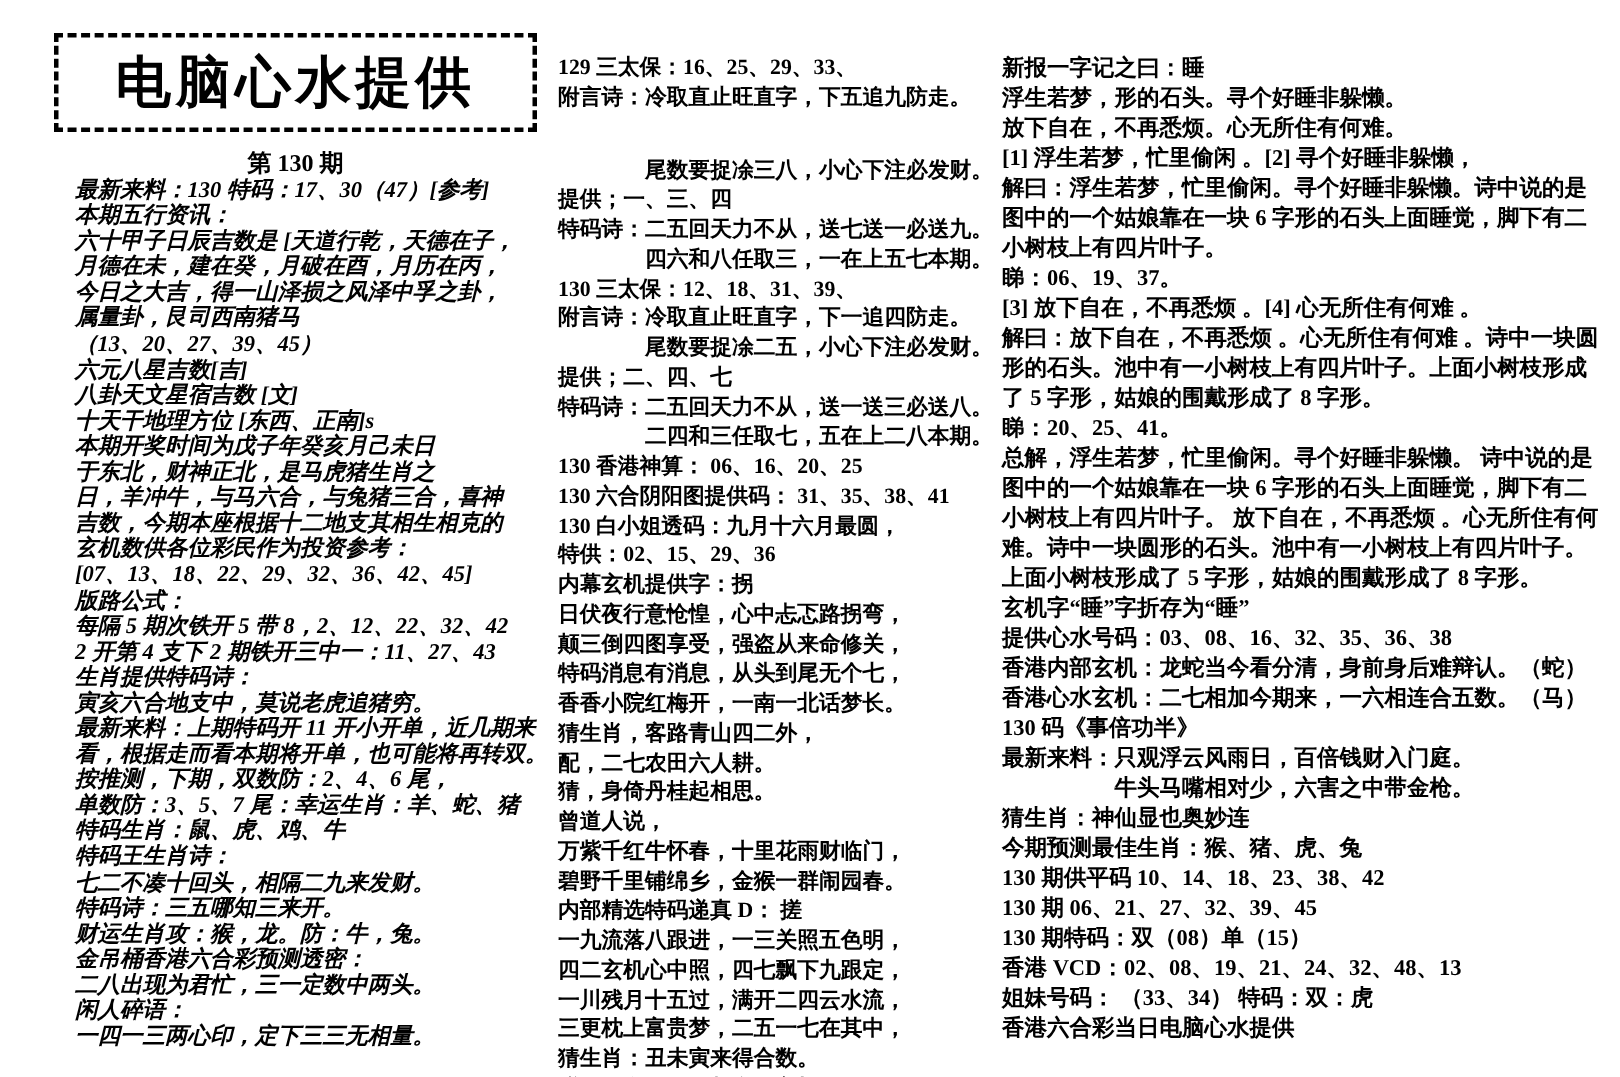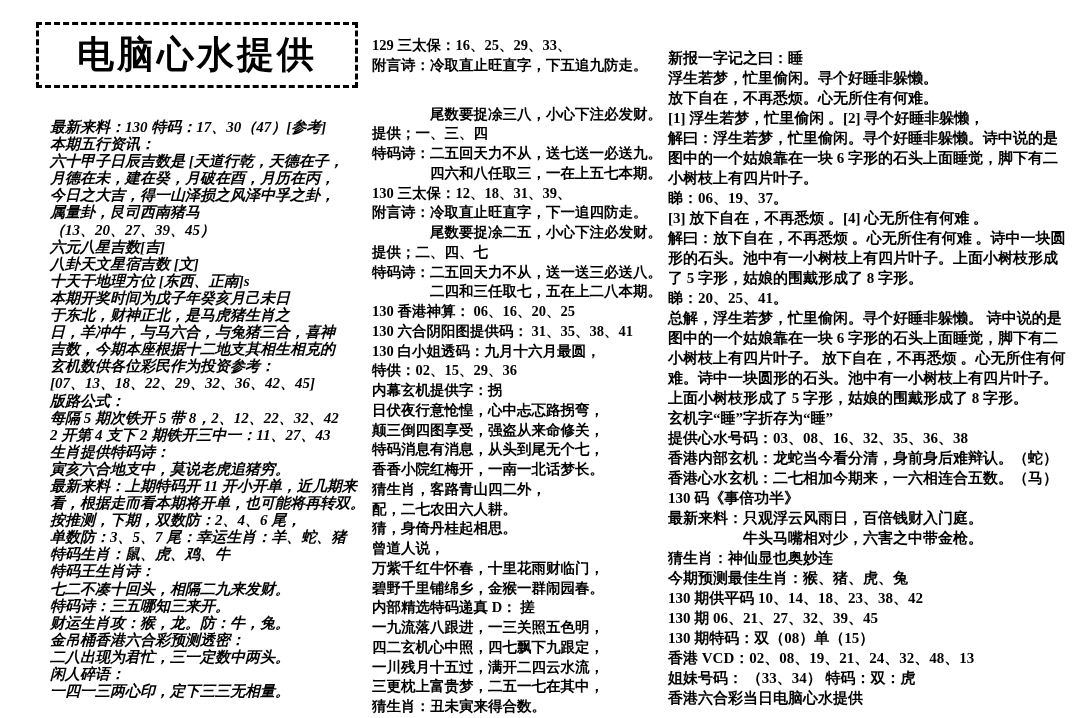--- a/index.html
+++ b/index.html
@@ -19,34 +19,35 @@
   .title { font-size:37px; font-weight:700; letter-spacing:3px; white-space:nowrap; }
 
   .issue {
     position:absolute; left:36px; top:99px; width:322px;
     text-align:center; font-size:16px; font-weight:700;
   }
 
   .col { position:absolute; white-space:nowrap; }
   .col-left  { left:50px;  top:119px; width:322px; font-size:15px;   line-height:17.1px;font-style:italic; }
   .col-mid   { left:372px; top:36px;  width:294px; font-size:14.5px; line-height:19.75px; }
-  .col-right { left:668px; top:48px;  width:410px; font-size:15px;   line-height:20px; }
+  .col-right { left:668px; top:36px;  width:410px; font-size:15px;   line-height:20px; }
 
   .line { font-weight:600; }
   .line b { font-weight:700; }
 </style>
 </head>
 <body>
 
 <div class="page">
 
   <div class="title-box">
     <div class="title">电脑心水提供</div>
   </div>
 
+  <div class="issue">第 130 期</div>
 
   <div class="col col-left">
       <div class="line">最新来料：<b>130</b> 特码：<b>17</b>、<b>30</b>（<b>47</b>）[参考]</div>
       <div class="line">本期五行资讯：</div>
       <div class="line">六十甲子日辰吉数是 [天道行乾，天德在子，</div>
       <div class="line">月德在未，建在癸，月破在酉，月历在丙，</div>
       <div class="line">今日之大吉，得一山泽损之风泽中孚之卦，</div>
       <div class="line">属量卦，艮司西南猪马</div>
       <div class="line">（<b>13</b>、<b>20</b>、<b>27</b>、<b>39</b>、<b>45</b>）</div>
       <div class="line">六元八星吉数[吉]</div>
@@ -110,21 +111,21 @@
       <div class="line">一九流落八跟进，一三关照五色明，</div>
       <div class="line">四二玄机心中照，四七飘下九跟定，</div>
       <div class="line">一川残月十五过，满开二四云水流，</div>
       <div class="line">三更枕上富贵梦，二五一七在其中，</div>
       <div class="line">猜生肖：丑未寅来得合数。</div>
       <div class="line">赠你一名：五行相合有玄机 。</div>
     </div>
 
   <div class="col col-right">
       <div class="line">新报一字记之曰：睡</div>
-      <div class="line">浮生若梦，忙里偷闲。寻个好睡非躲懒。</div>
+      <div class="line">浮生若梦，形的石头。寻个好睡非躲懒。</div>
       <div class="line">放下自在，不再悉烦。心无所住有何难。</div>
       <div class="line">[<b>1</b>] 浮生若梦，忙里偷闲 。[<b>2</b>]  寻个好睡非躲懒，</div>
       <div class="line">解曰：浮生若梦，忙里偷闲。寻个好睡非躲懒。诗中说的是</div>
       <div class="line">图中的一个姑娘靠在一块 <b>6</b> 字形的石头上面睡觉，脚下有二</div>
       <div class="line">小树枝上有四片叶子。</div>
       <div class="line">睇：<b>06</b>、<b>19</b>、<b>37</b>。</div>
       <div class="line">[<b>3</b>] 放下自在，不再悉烦 。[<b>4</b>]  心无所住有何难 。</div>
       <div class="line">解曰：放下自在，不再悉烦 。心无所住有何难 。诗中一块圆</div>
       <div class="line">形的石头。池中有一小树枝上有四片叶子。上面小树枝形成</div>
       <div class="line">了 <b>5</b> 字形，姑娘的围戴形成了 <b>8</b> 字形。</div>

